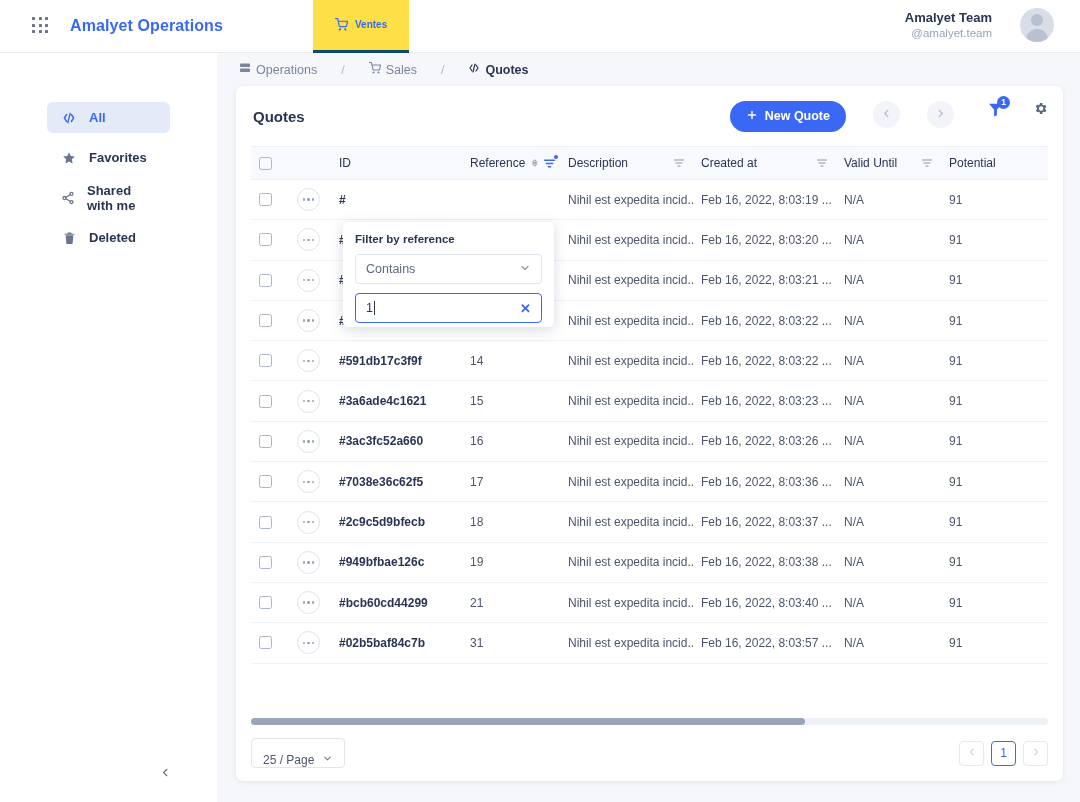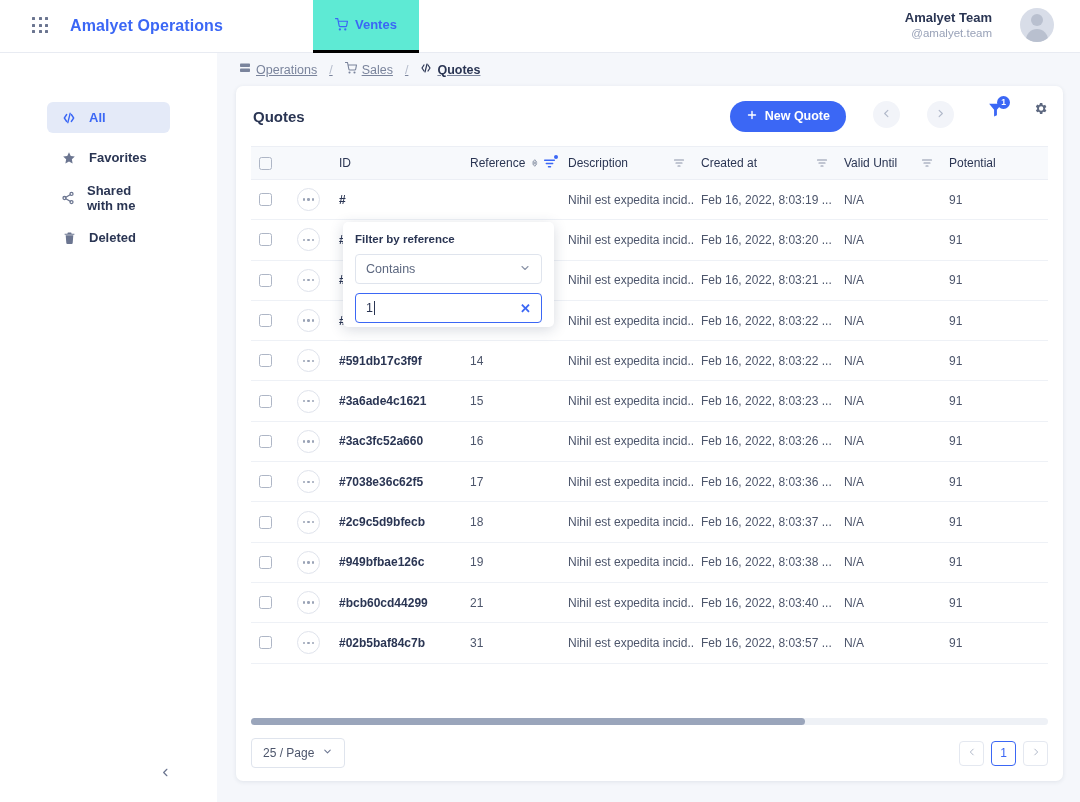--- a/index.html
+++ b/index.html
@@ -17,22 +17,22 @@
     border-bottom: 1px solid #e8ebf2;
   }
   .grid-icon { margin-left: 32px; width: 18px; height: 18px;
     display: grid; grid-template-columns: repeat(3,1fr); grid-template-rows: repeat(3,1fr); gap: 2px; }
   .grid-icon i { width: 3px; height: 3px; background: #6b7590; border-radius: .5px; }
   .brand { margin-left: 20px; color: #3b67f5; font-weight: bold; font-size: 16px; letter-spacing: .1px; }
 
   .tabs { margin-left: 90px; height: 53px; display: flex; align-items: stretch; }
   .tab {
     display: flex; align-items: center; gap: 7px;
-    padding: 0 22px; color: #3b67f5; font-weight: bold; font-size: 13px;
-    background: #5eead4; border-bottom: 3px solid #000000; cursor: pointer;
+    padding: 0 22px; color: #3b67f5; font-weight: bold; font-size: 10px;
+    background: #fde047; border-bottom: 3px solid #0c4a6e; cursor: pointer;
   }
   .tab svg { display: block; }
 
   .user { position: absolute; right: 26px; top: 8px; display: flex; align-items: center; gap: 28px; }
   .user-txt { text-align: right; line-height: 1.25; }
   .user-name { font-size: 13px; font-weight: bold; color: #2a3553; }
   .user-handle { font-size: 11.5px; color: #99a2b8; }
   .avatar { width: 34px; height: 34px; border-radius: 50%; background: #d8dde8;
     position: relative; overflow: hidden; }
   .avatar::before { content:""; position:absolute; width:12px; height:12px; border-radius:50%;
@@ -49,22 +49,22 @@
   }
   .side-item.active { background: #e4eaf8; color: #3b67f5; }
   .side-item + .side-item { margin-top: 9px; }
   #side-list { padding-top: 49px; }
   .side-ico { width: 16px; display:flex; align-items:center; justify-content:center; color:#6b7590; }
   .side-item.active .side-ico { color: #3b67f5; }
   .collapse-btn { position: absolute; left: 160px; bottom: 18px; color: #6b7590; cursor: pointer; }
 
   
   .main { position: absolute; top: 53px; left: 217px; width: 863px; height: 749px; background: #f5f7fb; }
-  .breadcrumb { display: flex; align-items: center; gap: 12px; padding: 9px 0 0 22px;
-    font-size: 12.5px; color: #7a849c; text-decoration: underline; }
+  .breadcrumb { display: flex; align-items: center; gap: 24px; padding: 9px 0 0 22px;
+    font-size: 12.5px; color: #7a849c; }
   .breadcrumb .bc-link { display:flex; align-items:center; gap:5px; cursor:pointer; }
   .breadcrumb .bc-cur { color: #2a3553; font-weight: bold; }
   .breadcrumb .sep { color: #b6bdcc; }
 
   .card {
     position: absolute; left: 19px; top: 33px; width: 827px; height: 695px;
     background: #ffffff; border-radius: 7px; box-shadow: 0 1px 4px rgba(40,55,90,.10);
   }
   .card-head { display: flex; align-items: center; height: 60px; padding: 0 15px 0 17px; }
   .card-title { font-size: 15px; font-weight: bold; color: #2a3553; }
@@ -132,21 +132,21 @@
   .caret { width: 1px; height: 14px; background: #2a3553; margin-left: 1px; }
   .txtin .clr { margin-left: auto; color: #3b67f5; font-size: 13px; cursor: pointer; font-weight: bold; }
 
   
   .hscroll { position: absolute; left: 15px; bottom: 56px; width: 797px; height: 7px;
     background: #eef1f6; border-radius: 4px; cursor: pointer; }
   .hscroll i { display: block; width: 554px; height: 7px; background: #9aa5bb; border-radius: 4px; }
   .card-foot { position: absolute; left: 0; bottom: 0; width: 827px; height: 56px;
     display: flex; align-items: center; padding: 0 15px; }
   .page-size {
-    display: flex; align-items: center; gap: 8px; height: 30px; padding: 0 11px;
+    display: flex; align-items: flex-end; gap: 8px; height: 30px; padding: 0 11px;
     border: 1px solid #dfe4ed; border-radius: 4px; font-size: 12px; color: #4c556b; cursor: pointer;
   }
   .pager { margin-left: auto; display: flex; align-items: center; gap: 7px; }
   .pg { width: 25px; height: 25px; border: 1px solid #e4e8f0; border-radius: 4px;
     display: flex; align-items: center; justify-content: center; font-size: 12px;
     color: #b0b8c9; cursor: pointer; background: #fff; }
   .pg.cur { border-color: #3b67f5; color: #3b67f5; }
 </style>
 </head>
 <body>

